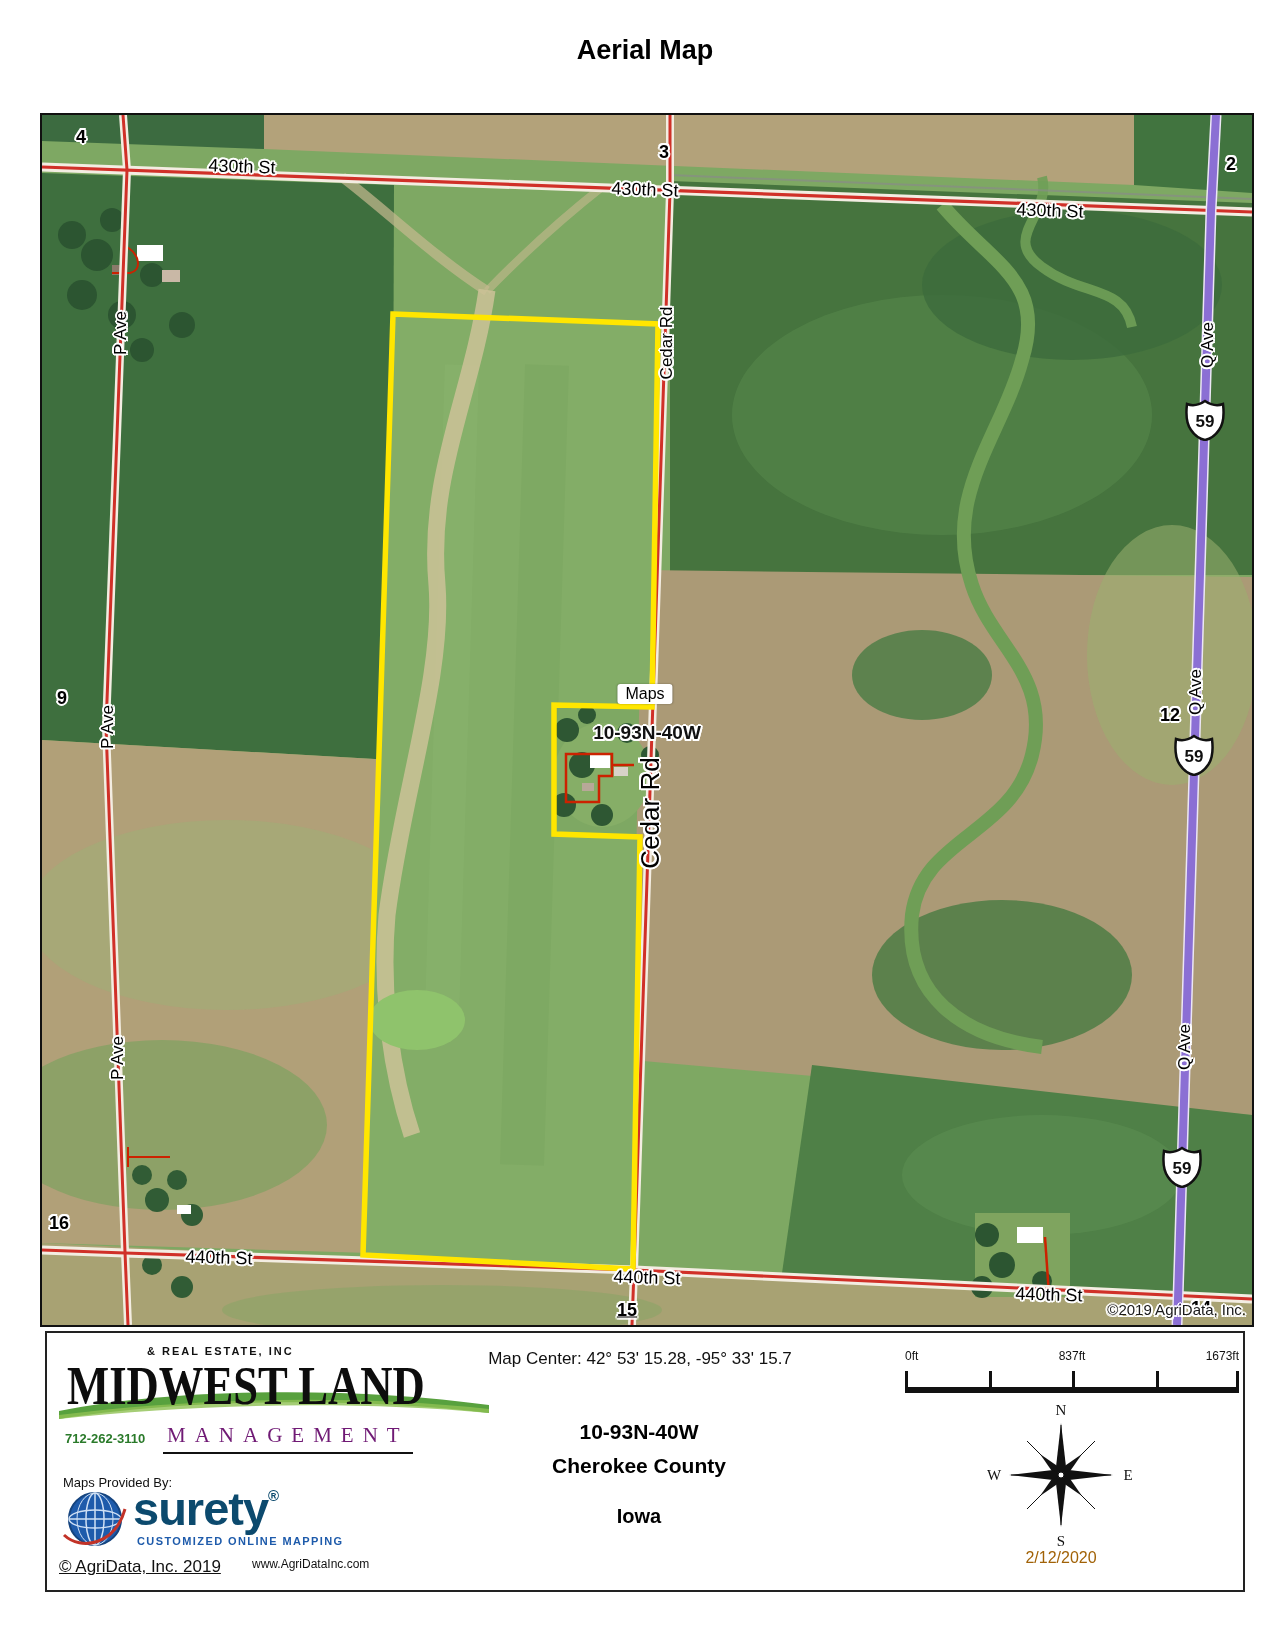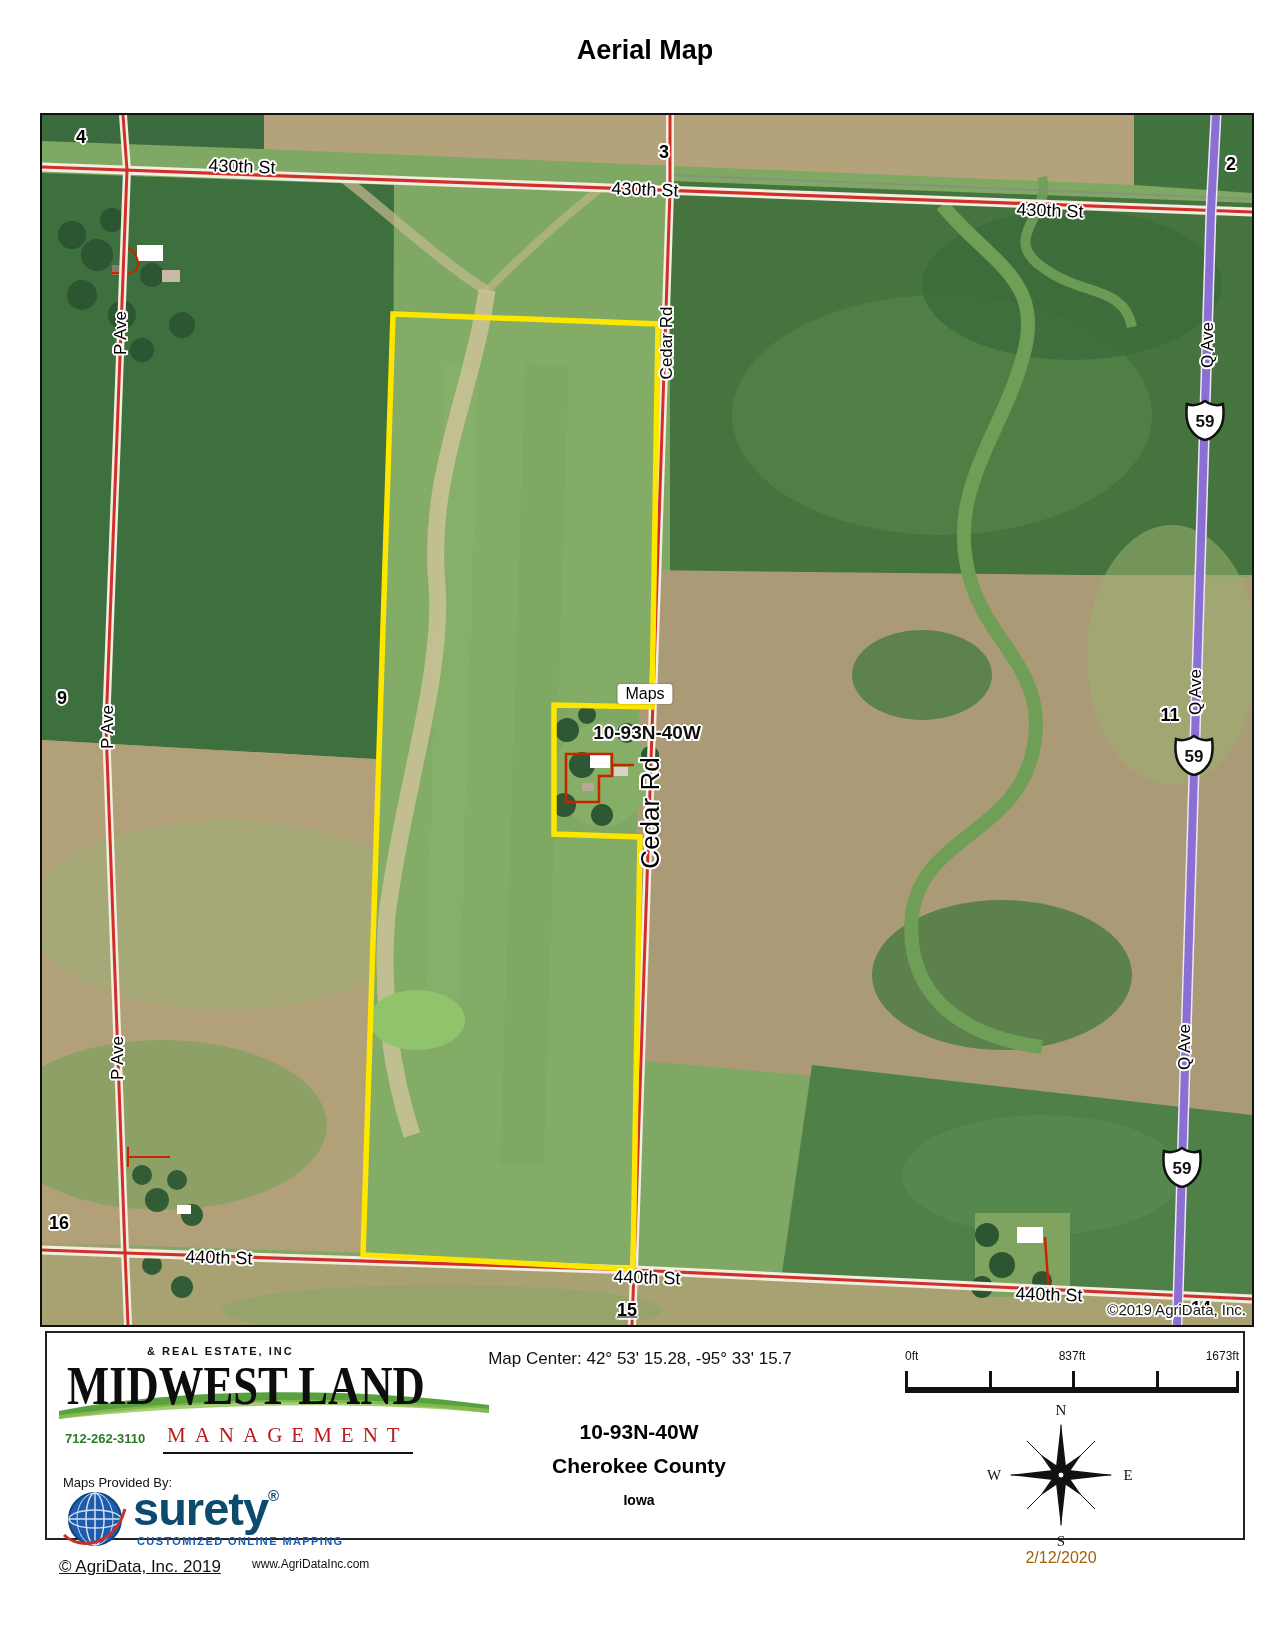--- a/index.html
+++ b/index.html
@@ -18,28 +18,28 @@
   .title{position:absolute;left:645px;top:50px;transform:translate(-50%,-50%);
          font-size:27px;font-weight:bold;color:#000;}
   #map{position:absolute;left:40px;top:113px;width:1210px;height:1210px;
        border:2px solid #111;box-sizing:content-box;background:#7ea863;}
   #map svg.art{position:absolute;left:0;top:0;}
   .cedarbox{position:absolute;transform:translate(-50%,-50%);background:#fff;border-radius:3px;
             padding:1px 8px;font-size:16px;font-weight:500;color:#000;box-shadow:0 0 2px rgba(0,0,0,.35);}
   .township-ov{font-size:19px;font-weight:bold;}
   .map-copy{position:absolute;right:6px;top:1186px;font-size:15px;color:#1a1a1a;}
   .shield{position:absolute;transform:translate(-50%,-50%);}
-  #footer{position:absolute;left:45px;top:1331px;width:1200px;height:209px;
+  #footer{position:absolute;left:45px;top:1331px;width:1200px;height:261px;
           border:2px solid #222;box-sizing:border-box;background:#fff;}
   .logo-amp{position:absolute;left:92px;top:6px;font-size:11px;font-weight:bold;letter-spacing:2px;color:#111;}
   .logo-name{position:absolute;left:12px;top:14px;font-family:"Liberation Serif",serif;font-weight:bold;
              font-size:47px;letter-spacing:0px;color:#0d0d0d;transform:scale(.95,1.18);transform-origin:left top;}
   .logo-phone{position:absolute;left:10px;top:92px;font-size:13px;font-weight:bold;color:#2a7a2a;}
   .logo-mgmt{position:absolute;left:108px;top:84px;font-family:"Liberation Serif",serif;font-size:21px;
-             letter-spacing:9px;color:#b91c1c;border-bottom:2px solid #111;padding:0 4px 4px 4px;}
+             letter-spacing:9px;color:#701a75;border-bottom:2px solid #111;padding:0 4px 4px 4px;}
   .mapcenter{position:absolute;left:593px;top:26px;transform:translate(-50%,-50%);font-size:17px;color:#111;}
   .scale-label{position:absolute;top:16px;font-size:12px;color:#111;}
   .scalebar{position:absolute;left:858px;top:38px;width:334px;height:16px;border-bottom:6px solid #111;}
   .scalebar i{position:absolute;bottom:0;width:3px;height:16px;background:#111;}
   .loc{position:absolute;left:592px;transform:translate(-50%,-50%);font-weight:bold;color:#000;}
   .compass-letter{position:absolute;transform:translate(-50%,-50%);font-family:"Liberation Serif",serif;
                   font-size:15px;color:#111;}
   .date{position:absolute;left:1014px;top:225px;transform:translate(-50%,-50%);font-size:16px;color:#a16207;}
   .provided{position:absolute;left:16px;top:142px;font-size:13px;color:#111;}
   .surety-brand{position:absolute;left:86px;top:148px;font-size:47px;font-weight:bold;color:#0c4a6e;
@@ -182,21 +182,21 @@
     <div class="vlabel halo avelabel" style="left:625px;top:228px;">Cedar Rd</div>
     <div class="vlabel halo cedarbig" style="left:608px;top:698px;">Cedar Rd</div>
 
     <div class="cedarbox" style="left:603px;top:579px;">Maps</div>
     <div class="hlabel halo township-ov" style="left:605px;top:618px;">10-93N-40W</div>
 
     <div class="hlabel halo secnum" style="left:39px;top:22px;">4</div>
     <div class="hlabel halo secnum" style="left:622px;top:37px;">3</div>
     <div class="hlabel halo secnum" style="left:1189px;top:49px;">2</div>
     <div class="hlabel halo secnum" style="left:20px;top:583px;">9</div>
-    <div class="hlabel halo secnum" style="left:1128px;top:600px;">11</div>
+    <div class="hlabel halo secnum" style="left:1128px;top:600px;">12</div>
     <div class="hlabel halo secnum" style="left:17px;top:1108px;">16</div>
     <div class="hlabel halo secnum" style="left:585px;top:1195px;text-decoration:underline;">15</div>
     <div class="hlabel halo secnum" style="left:1159px;top:1193px;">14</div>
 
     <div class="shield" style="left:1163px;top:307px;">
       <svg width="40" height="42" viewBox="0 0 40 42">
         <path d="M20 2 C26 6 33 7 38 5 C39 13 39 24 34 31 C30 37 25 40 20 41 C15 40 10 37 6 31 C1 24 1 13 2 5 C7 7 14 6 20 2 Z" fill="#fff" stroke="#111" stroke-width="2.5"></path>
         <text x="20" y="28" text-anchor="middle" font-size="17" font-weight="bold" fill="#111" font-family="Liberation Sans, sans-serif">59</text>
       </svg>
     </div>
@@ -237,21 +237,21 @@
     <div class="scalebar">
       <i style="left:0;"></i>
         <i style="left:25%;"></i>
         <i style="left:50%;"></i>
         <i style="left:75%;"></i>
         <i style="right:0;"></i>
     </div>
 
     <div class="loc" style="top:99px;font-size:21px;">10-93N-40W</div>
     <div class="loc" style="top:133px;font-size:21px;">Cherokee County</div>
-    <div class="loc" style="top:167px;font-size:14px;">Iowa</div>
+    <div class="loc" style="top:183px;font-size:20px;">Iowa</div>
 
     <svg width="120" height="120" viewBox="0 0 120 120" style="position:absolute;left:954px;top:82px;">
       <line x1="60" y1="10" x2="60" y2="110" stroke="#111" stroke-width="1"></line>
       <line x1="10" y1="60" x2="110" y2="60" stroke="#111" stroke-width="1"></line>
       <line x1="26" y1="26" x2="94" y2="94" stroke="#111" stroke-width="1"></line>
       <line x1="94" y1="26" x2="26" y2="94" stroke="#111" stroke-width="1"></line>
       <polygon points="81,39 68.5,57.1 60,60 62.9,51.5" fill="#111"></polygon>
       <polygon points="81,81 62.9,68.5 60,60 68.5,62.9" fill="#111"></polygon>
       <polygon points="39,81 51.5,62.9 60,60 57.1,68.5" fill="#111"></polygon>
       <polygon points="39,39 57.1,51.5 60,60 51.5,57.1" fill="#111"></polygon>

